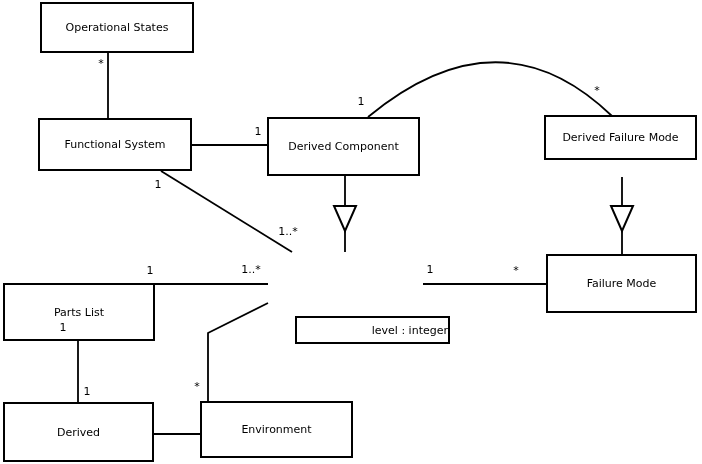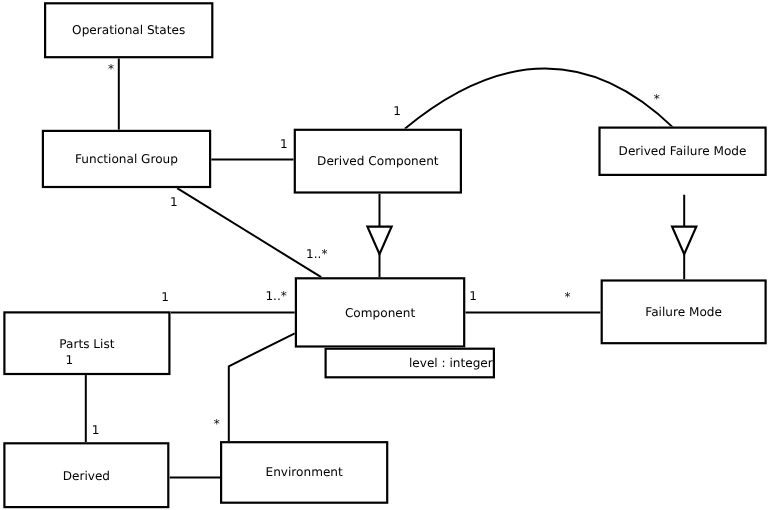--- a/index.html
+++ b/index.html
@@ -73,38 +73,35 @@
       <polygon points="334,206 356,206 345,231"></polygon>
       <polygon points="611,206 633,206 622,231"></polygon>
     </g>
   </svg>
 
   <div class="uml-box" style="left:40px; top:2px; width:154px; height:51px;">
     <span>Operational States</span>
   </div>
 
   <div class="uml-box" style="left:38px; top:118px; width:154px; height:53px;">
-    <span>Functional Group</span>
+    <span>Functional System</span>
   </div>
 
   <div class="uml-box" style="left:267px; top:117px; width:153px; height:59px;">
     <span>Derived Component</span>
   </div>
 
   <div class="uml-box" style="left:544px; top:115px; width:153px; height:45px;">
     <span>Derived Failure Mode</span>
   </div>
 
   <div class="uml-box" style="left:3px; top:255px; width:152px; height:58px;margin-top:28px;">
     <span>Parts List</span>
   </div>
 
-  <div class="uml-box" style="left:268px; top:252px; width:155px; height:64px;">
-    <span>Component</span>
-  </div>
   <div class="uml-box attr-compartment" style="left:271px; top:316px; width:155px; height:28px;">
     <span>level : integer</span>
   </div>
 
   <div class="uml-box" style="left:546px; top:254px; width:151px; height:59px;">
     <span>Failure Mode</span>
   </div>
 
   <div class="uml-box" style="left:3px; top:402px; width:151px; height:60px;">
     <span>Derived</span>

